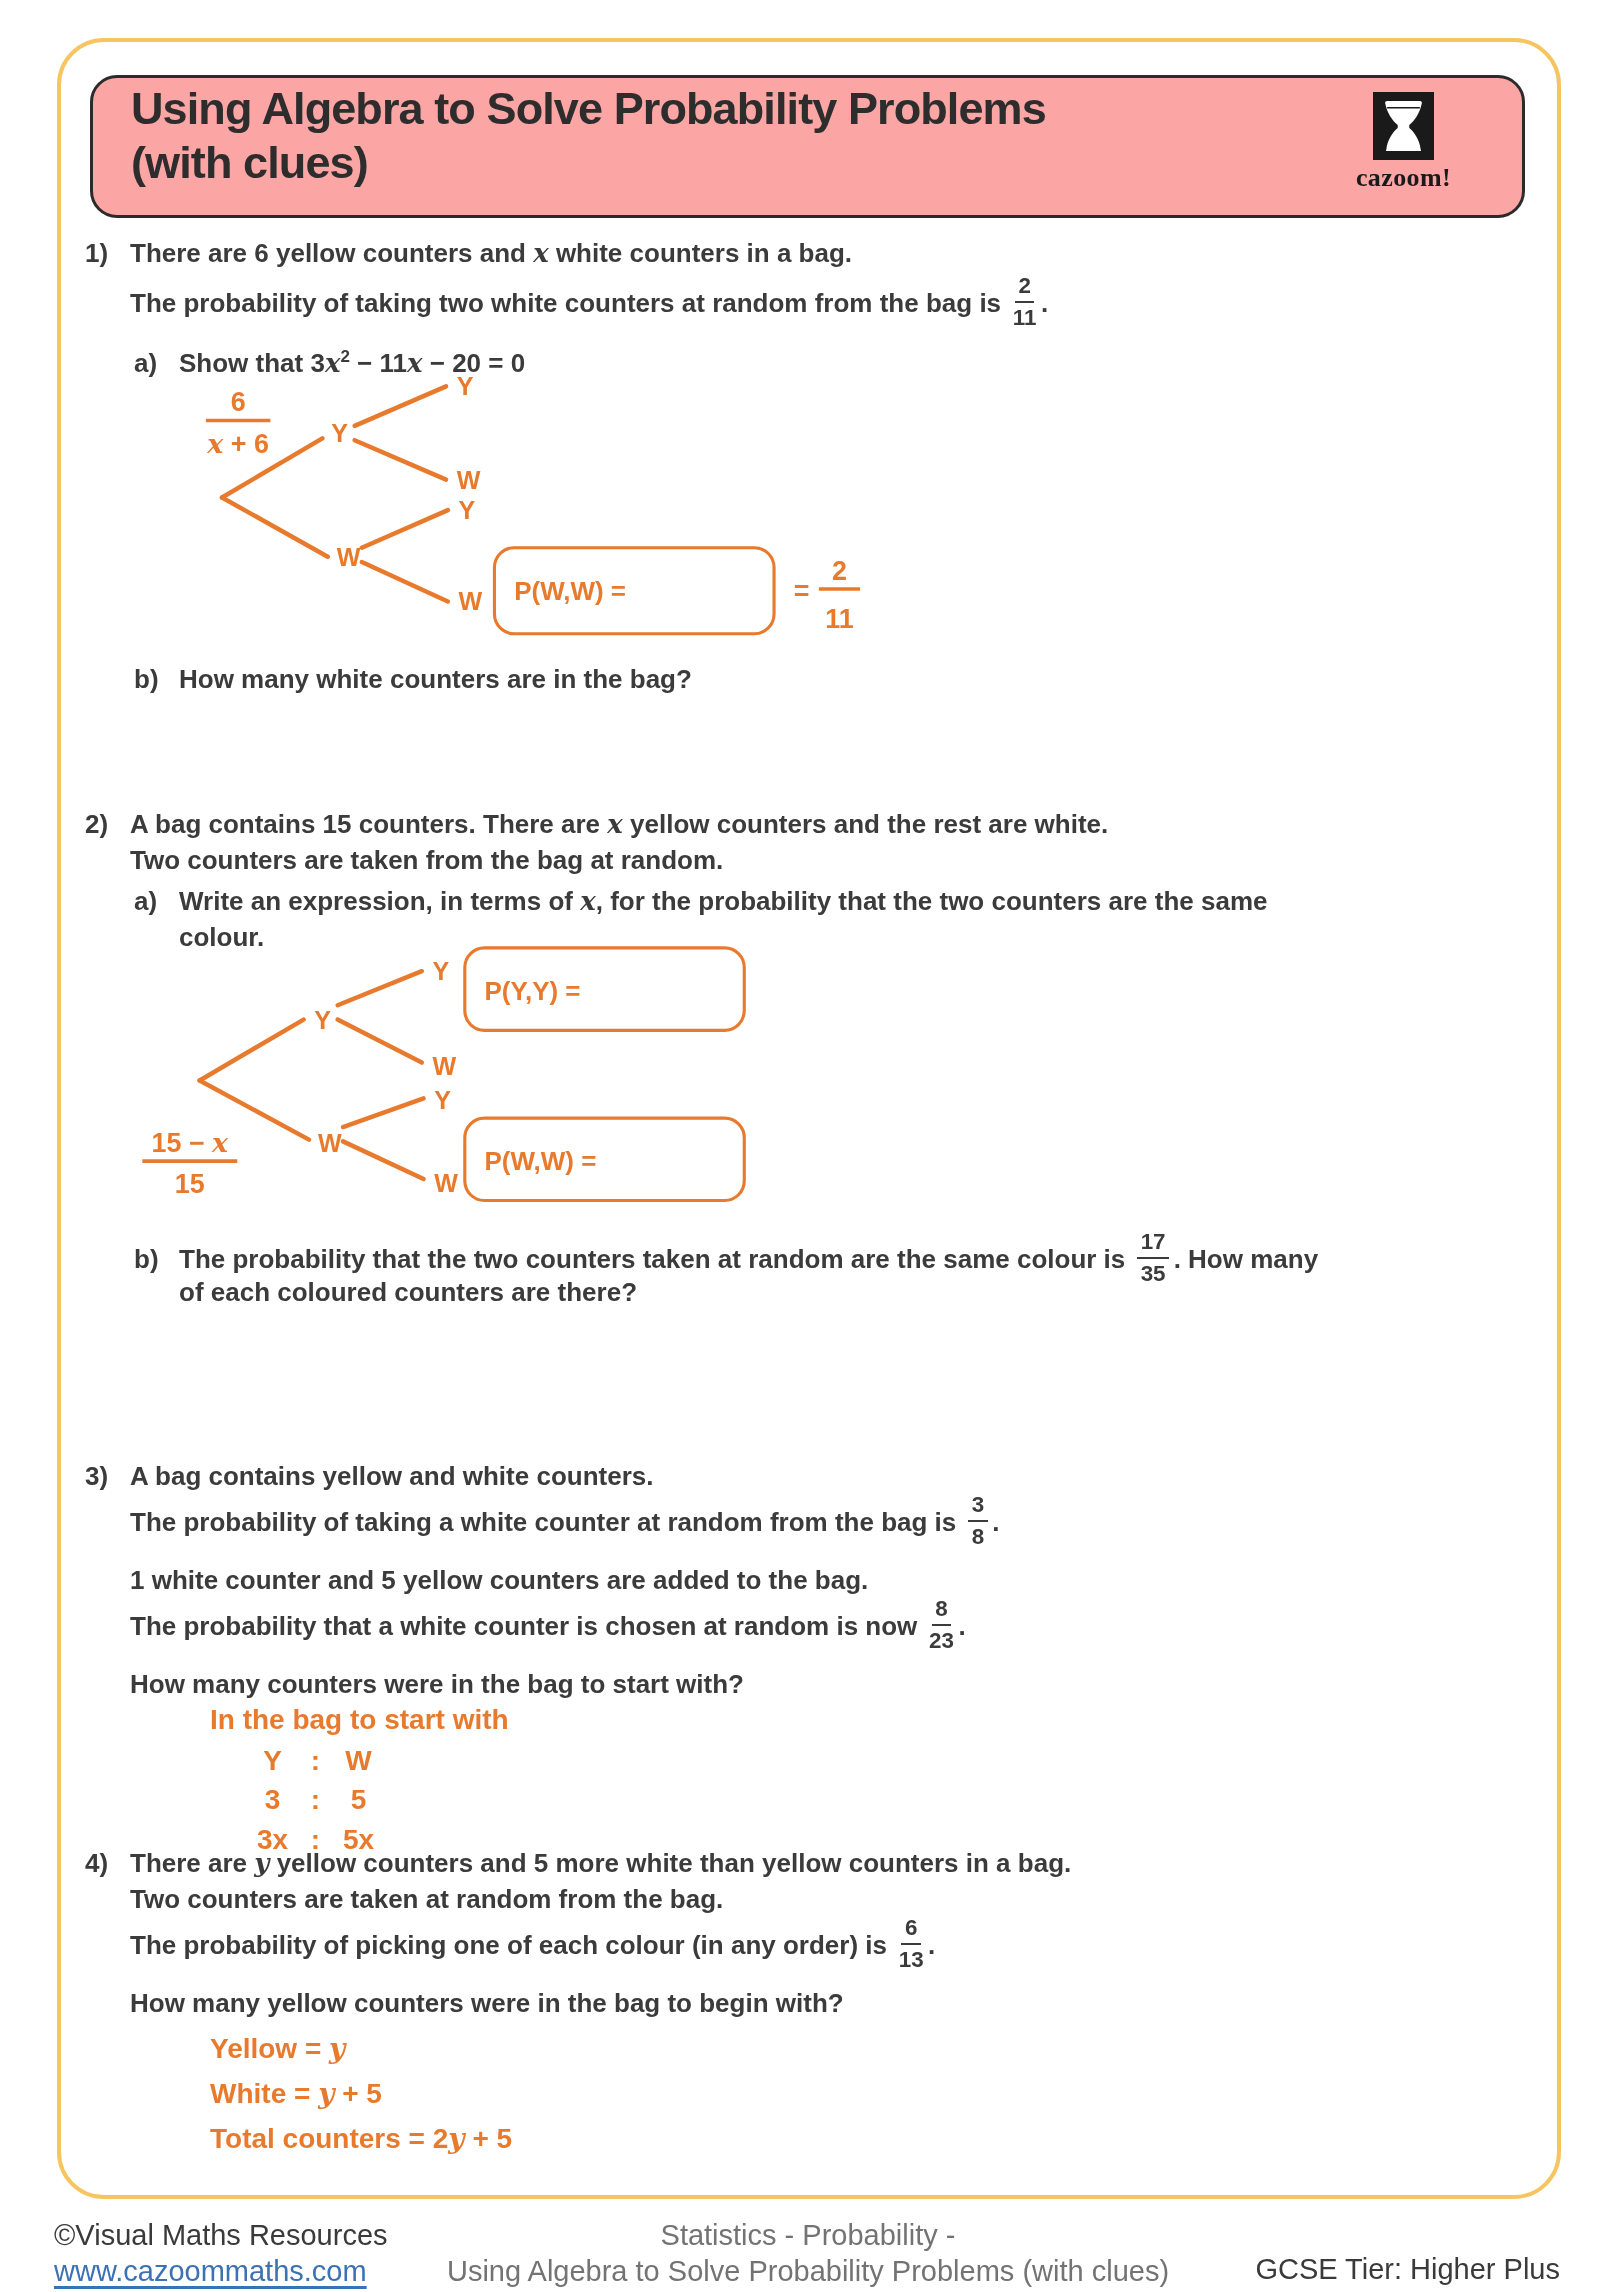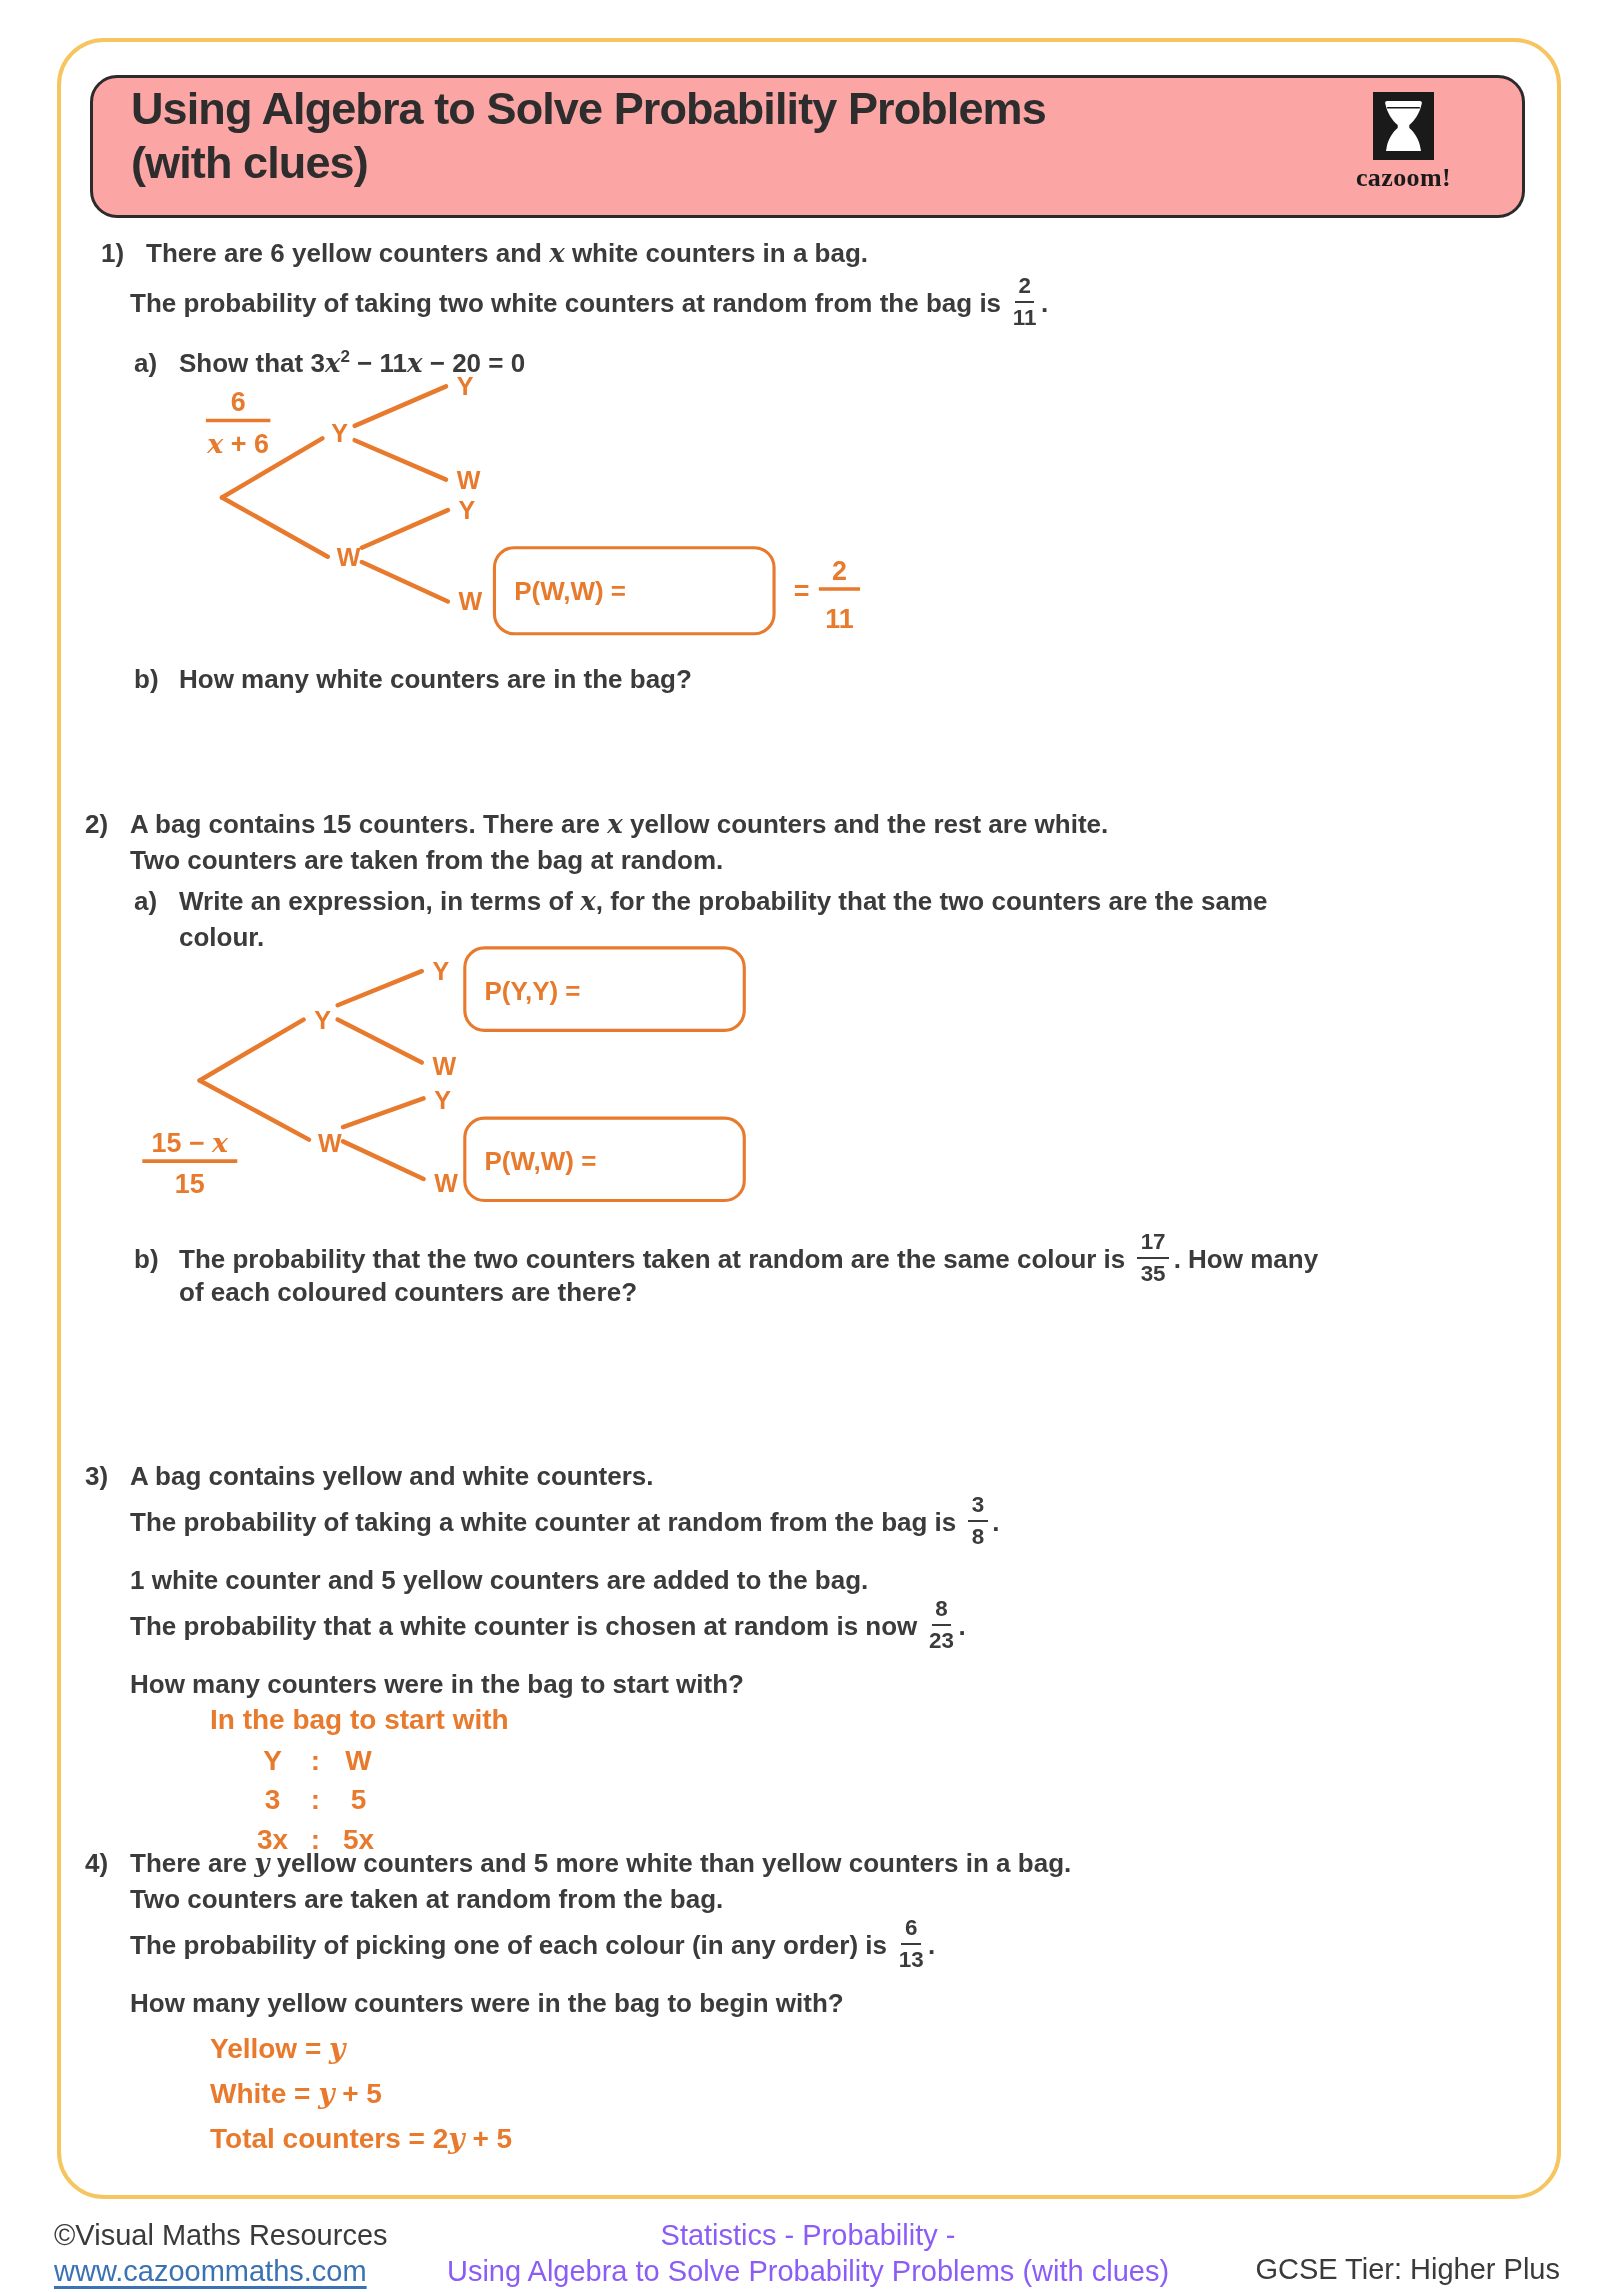--- a/index.html
+++ b/index.html
@@ -41,21 +41,21 @@
   .clue { position:absolute; color:#E87A2D; font-weight:bold; font-size:28px; line-height:36px; }
   .ratio-rows { margin-top:7.2px; margin-left:34px; display:grid;
                 grid-template-columns:57px 29px 57px; row-gap:7.2px; text-align:center; line-height:32px; }
   .clue-line { position:absolute; color:#E87A2D; font-weight:bold; font-size:28px;
                line-height:36px; white-space:nowrap; }
 
   
   .footer-left  { position:absolute; left:54px;  top:2217px; font-size:29px; color:#3A3A3A; line-height:36px; }
   .footer-link  { color:#3B72B4; text-decoration:underline; text-decoration-thickness:2.7px; text-underline-offset:4.5px; }
   .footer-center{ position:absolute; left:50%; transform:translateX(-50%); top:2217px;
-                  font-size:29px; color:#8b5cf6; line-height:36px; text-align:center; white-space:nowrap; }
+                  font-size:29px; color:#737373; line-height:36px; text-align:center; white-space:nowrap; }
   .footer-right { position:absolute; right:56px; top:2253px; font-size:29px; color:#3A3A3A; white-space:nowrap; }
 </style>
 </head>
 <body>
 
 <div class="sheet">
 
   <div class="outer-border"></div>
 
   <div class="header">
@@ -69,21 +69,21 @@
           <path fill="#ffffff" d="M3 2 H37 C38.6 2 39.3 3.2 39 4.4 C37 14.5 31.5 22.5 26 27 L26 30 C31.5 34.5 36.5 42.5 37.6 51 L38.2 54 H1.8 L2.4 51 C3.5 42.5 8.5 34.5 14 30 L14 27 C8.5 22.5 3 14.5 1 4.4 C0.7 3.2 1.4 2 3 2 Z"></path>
           <line x1="3" y1="9" x2="37" y2="9" stroke="#1A1A1A" stroke-width="1.6"></line>
         </svg>
       </div>
       <div class="logo-text">cazoom!</div>
     </div>
   </div>
 
   <div class="content">
 
-    <div class="line" style="top:235px; left:16px;">
+    <div class="line" style="top:235px; left:0;">
       <span class="qnum">1)</span><span>There are 6 yellow counters and </span><span class="mvar">x</span><span> white counters in a bag.</span>
     </div>
     <div class="line" style="top:278px; left:45px;">
       <span>The probability of taking two white counters at random from the bag is </span><span class="frac">
           <span class="fnum">2</span>
           <span class="fden">11</span>
         </span><span>.</span>
     </div>
     <div class="line" style="top:339px; left:49px;">
       <span class="pnum">a)</span><span>Show that 3</span><span class="mvar">x</span><sup>2</sup><span> − 11</span><span class="mvar">x</span><span> − 20 = 0</span>

